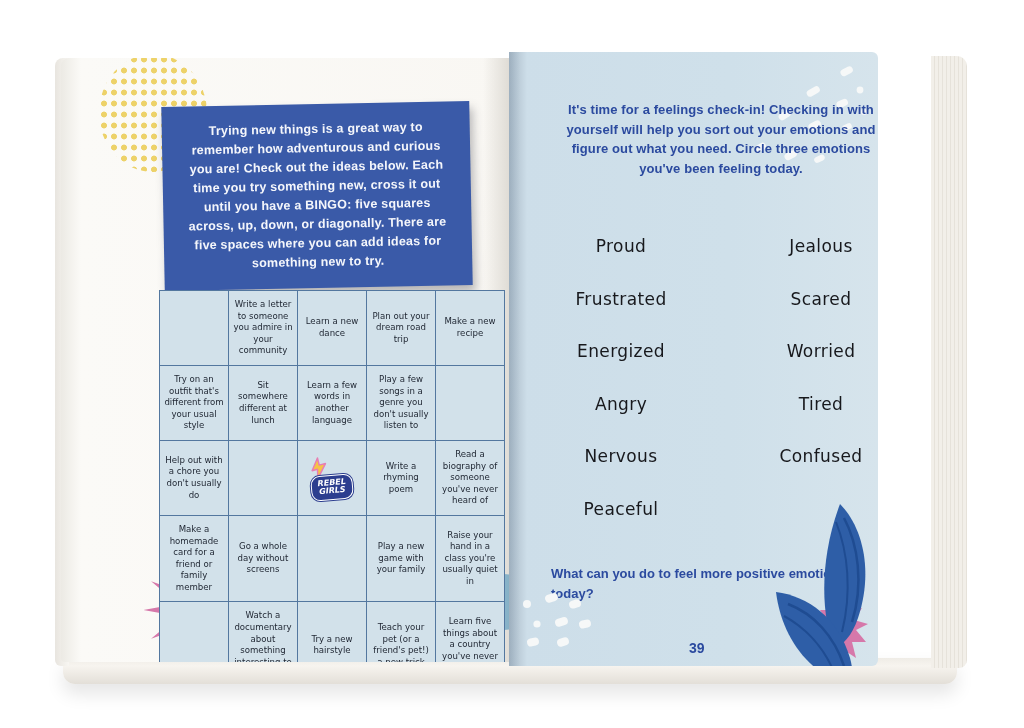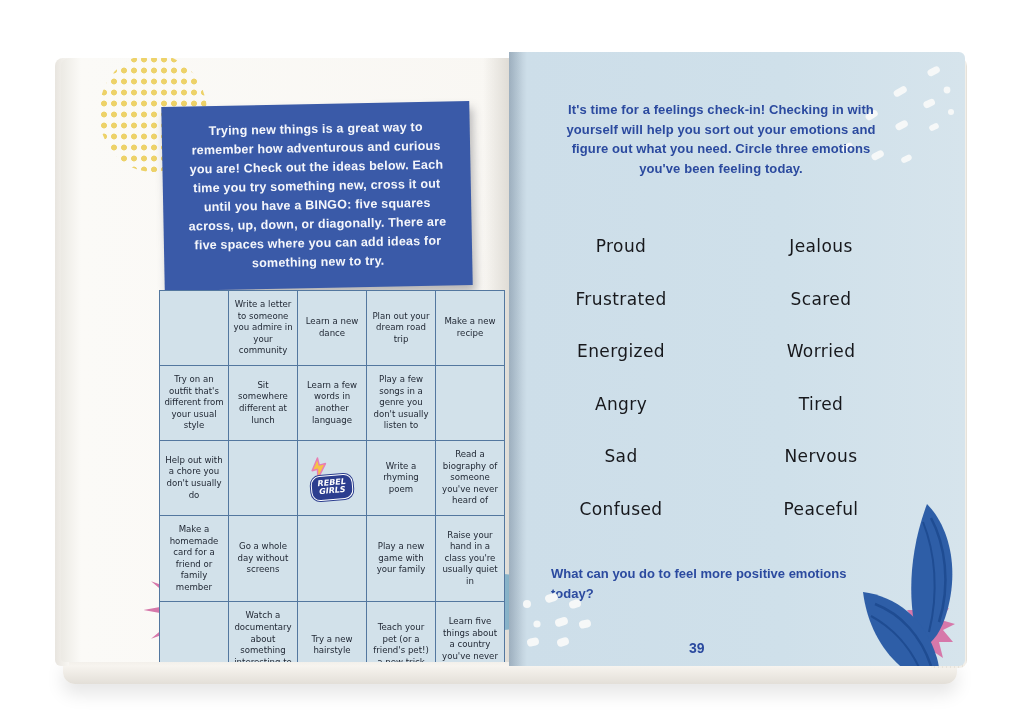--- a/index.html
+++ b/index.html
@@ -17,21 +17,21 @@
     border-radius:0 10px 8px 0; }
   .stack-left { position:absolute; left:0; top:16px; bottom:18px; width:14px;
     background:linear-gradient(90deg,#e8e5df 0%,#f8f6f2 100%); border-radius:8px 0 0 6px; }
 
   .page { position:absolute; overflow:hidden; }
   .page-left { left:6px; top:16px; width:448px; bottom:22px;
     background:linear-gradient(90deg,#eceae4 0,#fbfaf7 20px,#f9f7f3 100%);
     border-radius:8px 0 0 4px; }
   .page-left::after { content:""; position:absolute; top:0; bottom:0; right:0; width:26px;
     background:linear-gradient(90deg,rgba(0,0,0,0) 0%,rgba(90,80,60,0.16) 100%); }
-  .page-right { left:454px; top:10px; width:456px; bottom:18px;
+  .page-right { left:454px; top:10px; width:369px; bottom:18px;
     background:linear-gradient(90deg,#c2d5e2 0,#cdomit 0) , #cfe0ea;
     background:linear-gradient(90deg,#bed2e0 0%,#cddee9 3%,#cfe0ea 60%,#d6e4ec 100%);
     border-radius:0 6px 6px 0; }
   .page-right::before { content:""; position:absolute; top:0; bottom:0; left:0; width:18px;
     background:linear-gradient(90deg,rgba(40,50,70,0.22) 0%,rgba(0,0,0,0) 100%); }
 
   
   .yellow-dots { position:absolute; left:38px; top:-4px; width:108px; height:118px;
     border-radius:50%;
     background-image:radial-gradient(circle,#ecd061 2.6px,rgba(0,0,0,0) 3.3px);
@@ -177,21 +177,20 @@
 
     <div class="emotions">
       <span class="emotion">Proud</span>
       <span class="emotion">Jealous</span>
       <span class="emotion">Frustrated</span>
       <span class="emotion">Scared</span>
       <span class="emotion">Energized</span>
       <span class="emotion">Worried</span>
       <span class="emotion">Angry</span>
       <span class="emotion">Tired</span>
-      <span class="emotion">Sad</span>
       <span class="emotion">Nervous</span>
       <span class="emotion">Confused</span>
       <span class="emotion">Peaceful</span>
     </div>
 
     <p class="question">What can you do to feel more positive emotions today?</p>
 
     <svg class="dashes-bl" width="120" height="60" viewBox="0 0 120 60">
       <g fill="#f6f8f8">
         <circle cx="10" cy="14" r="4"></circle>

